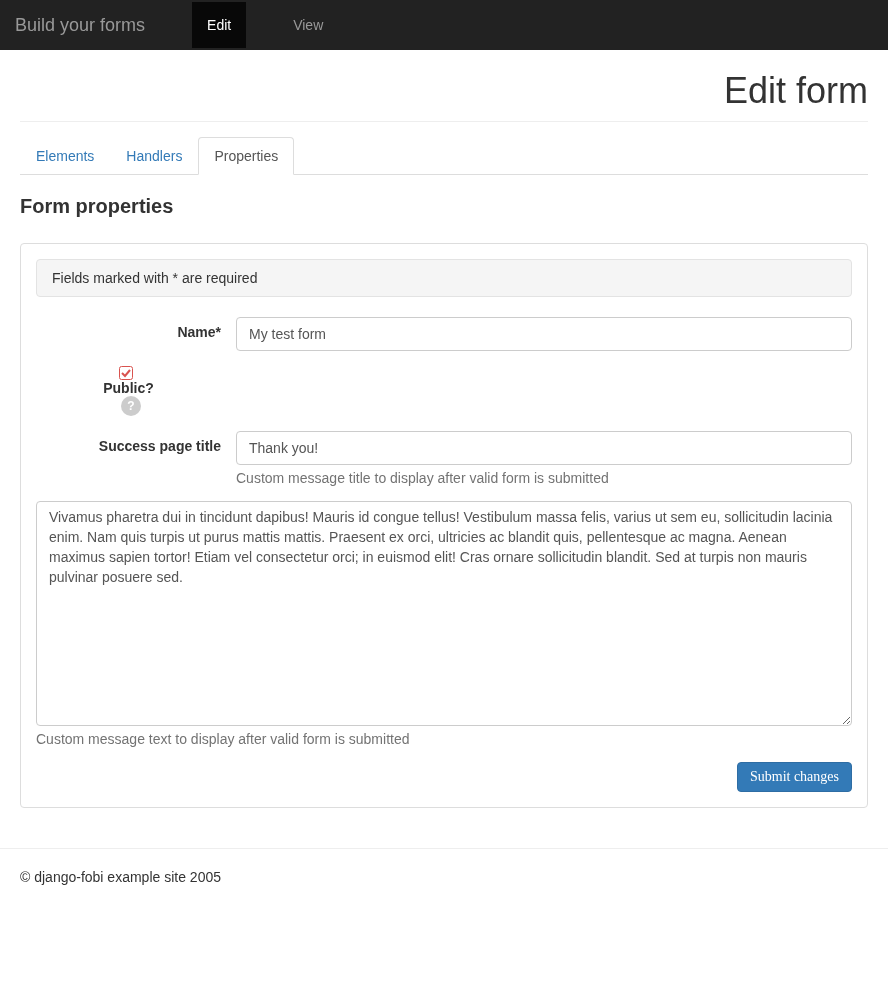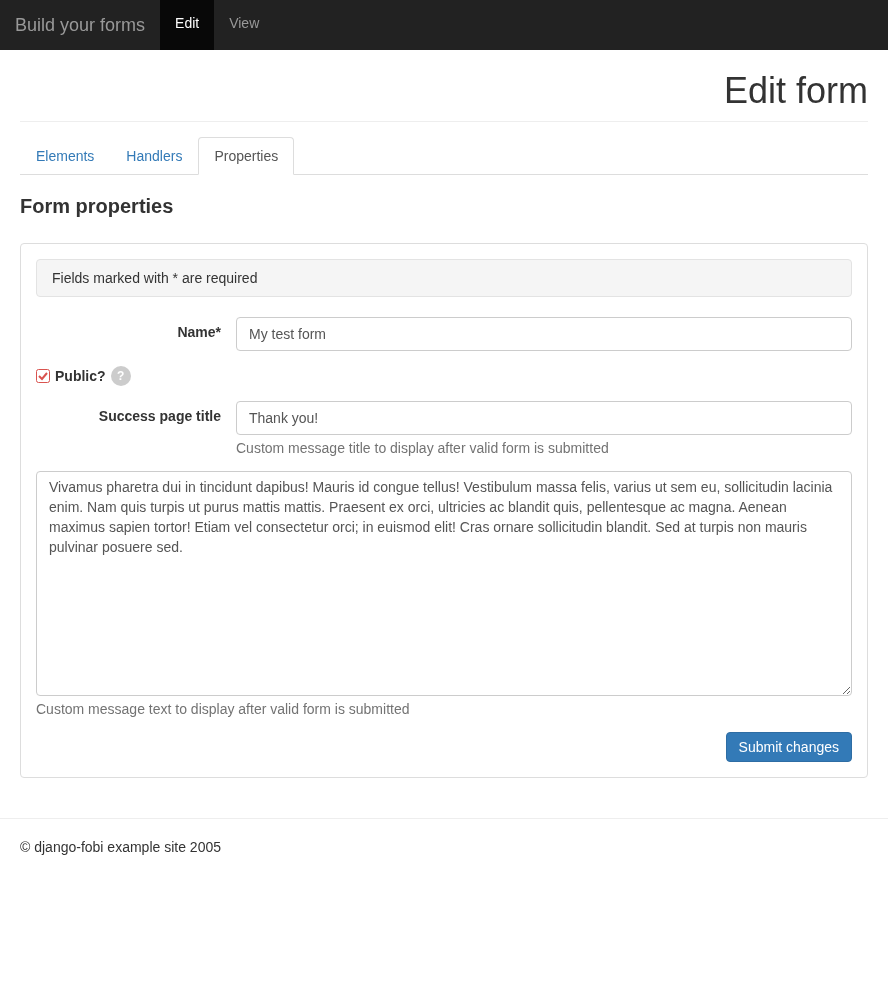--- a/index.html
+++ b/index.html
@@ -1,18 +1,18 @@
 <!DOCTYPE html>
 <html><head>
   <meta charset="utf-8">
   <style>
     * { box-sizing: border-box; margin: 0; padding: 0; }
     body { font-family: "Helvetica Neue", Helvetica, Arial, sans-serif; font-size: 14px; color: #333; background: #fff; width: 888px; }
     
-    .navbar { background: #222; height: 50px; display: flex; padding: 0; }
+    .navbar { background: #222; height: 50px; display: flex; align-items: center; padding: 0; gap: 32px; }
     .navbar-brand { color: #999; font-size: 18px; padding: 15px; text-decoration: none; }
     .nav-item { color: #999; padding: 15px; text-decoration: none; font-size: 14px; cursor: pointer; }
     .nav-item.active { background: #080808; color: #fff; }
     
     .container { padding: 0 20px; }
     
     h1.page-title { font-size: 36px; font-weight: 500; margin-top: 20px; margin-bottom: 10px; padding-bottom: 9px; border-bottom: 1px solid #eee; text-align: right; }
     
     .nav-tabs { border-bottom: 1px solid #ddd; display: flex; list-style: none; margin-top: 15px; }
     .nav-tabs li { margin-bottom: -1px; }
@@ -30,21 +30,21 @@
     .form-control-wrap { flex: 1; }
     .form-control { display: block; width: 100%; padding: 6px 12px; font-size: 14px; color: #555; background: #fff; border: 1px solid #ccc; border-radius: 4px; height: 34px; font-family: inherit; }
     textarea.form-control { height: 225px; resize: vertical; line-height: 1.42; }
     .help-block { color: #737373; margin-top: 5px; display: block; }
     
     .checkbox-wrap { display: flex; align-items: center; padding-top: 0; }
     .checkbox-icon { width: 14px; height: 14px; display: inline-flex; align-items: center; justify-content: center; margin-right: 5px; }
     .help-icon { display: inline-flex; width: 20px; height: 20px; background: #ccc; color: #fff; border-radius: 10px; align-items: center; justify-content: center; font-size: 12px; font-weight: bold; margin-left: 5px; cursor: pointer; }
     
     .btn-row { text-align: right; }
-    .btn-primary { background: #337ab7; border: 1px solid #2e6da4; color: #fff; padding: 6px 12px; font-size: 14px; border-radius: 4px; cursor: pointer; }
+    .btn-primary { background: #337ab7; border: 1px solid #2e6da4; color: #fff; padding: 6px 12px; font-size: 14px; border-radius: 4px; cursor: pointer; font-family: Liberation Serif, serif; }
     
     hr { border: 0; border-top: 1px solid #eee; margin: 40px 0 20px 0; }
     .footer { padding: 0 20px 20px 20px; color: #333; }
   </style>
 </head>
 <body>
 
 <div class="navbar">
   <a class="navbar-brand">Build your forms</a>
   <a class="nav-item active">Edit</a>
@@ -72,21 +72,21 @@
     <div class="well">Fields marked with * are required</div>
 
     <div class="form-group">
       <label class="form-label">Name*</label>
       <div class="form-control-wrap">
         <input type="text" class="form-control" value="My test form" style="">
       </div>
     </div>
 
     <div class="form-group">
-      <div class="form-label checkbox-wrap" style="justify-content: flex-start;">
+      <div class="form-label checkbox-wrap" style="justify-content: center; flex-direction: column;">
         <span class="checkbox-icon">
           <svg width="14" height="14" viewBox="0 0 14 14">
               <rect x="0.5" y="0.5" width="13" height="13" fill="#fff" stroke="#d9534f" rx="2"></rect>
               <path d="M3 7 L6 10 L11 4" stroke="#d9534f" stroke-width="2" fill="none"></path>
             </svg>
         </span>
         <span>Public?</span>
         <span class="help-icon">?</span>
       </div>
       <div class="form-control-wrap"></div>

